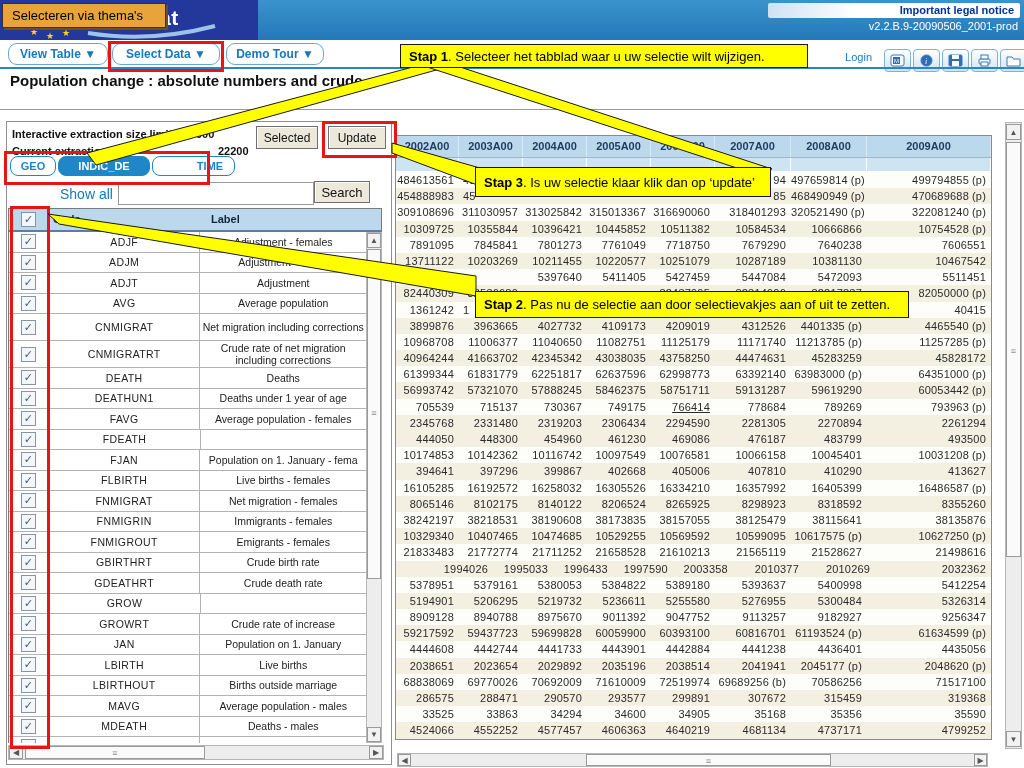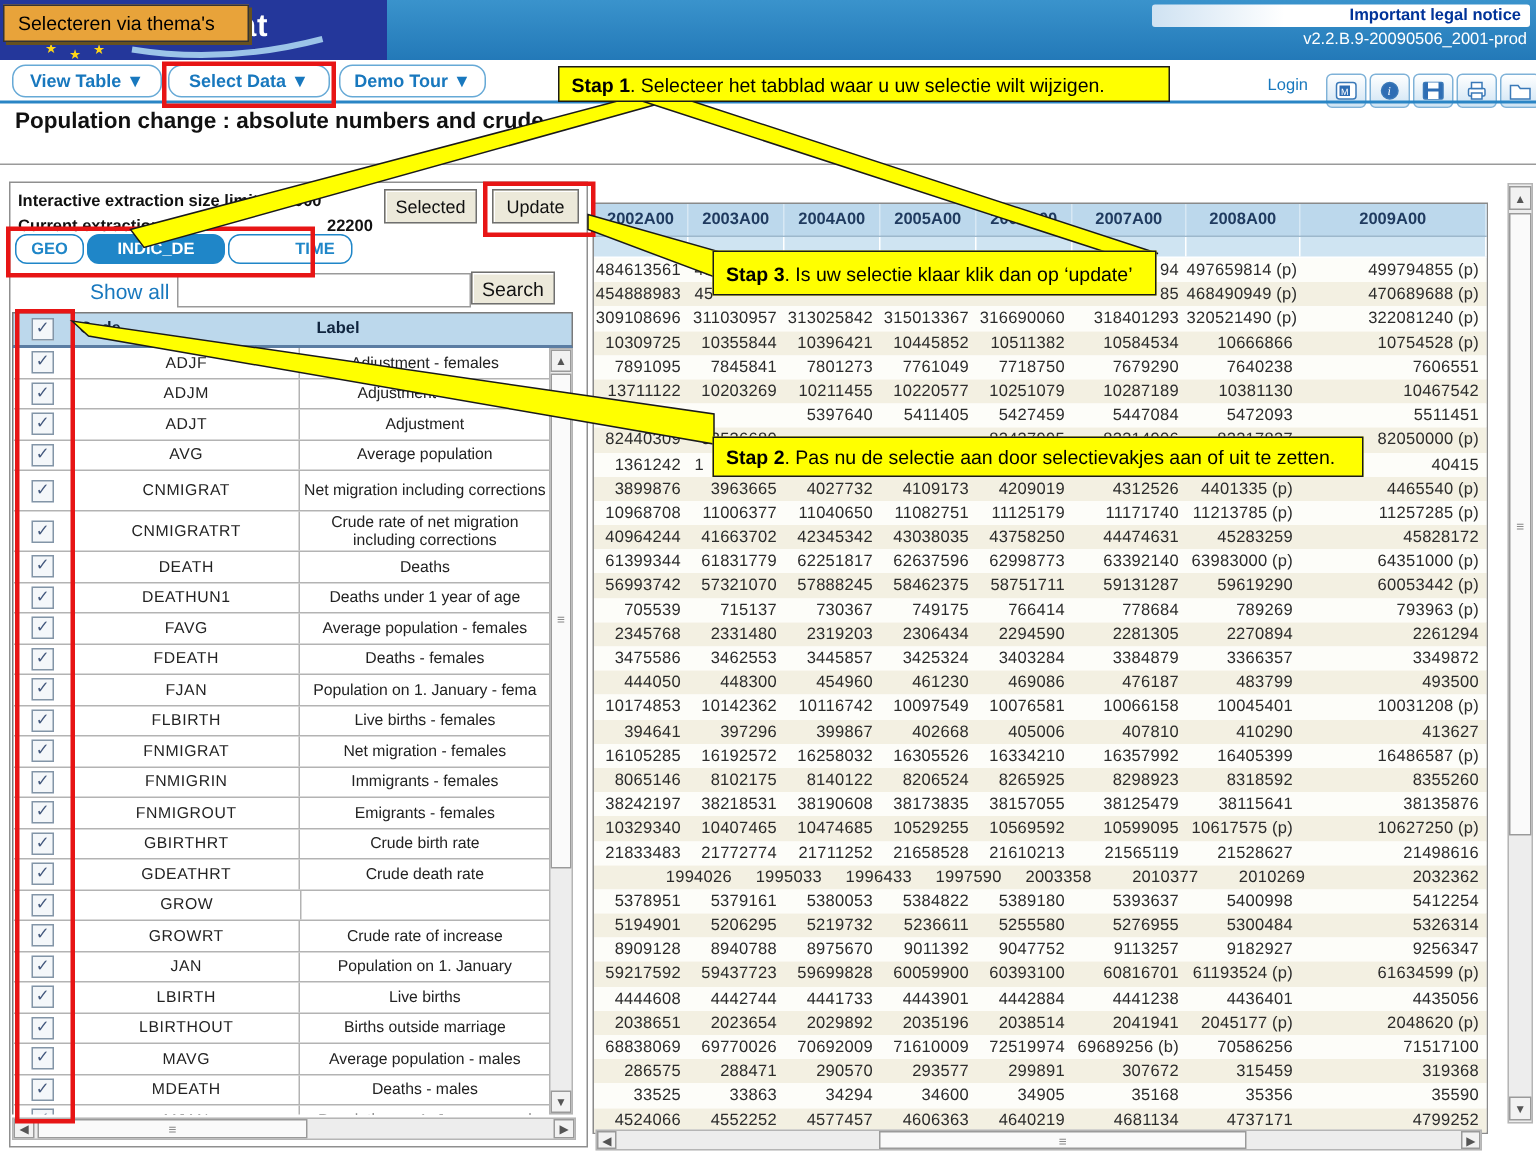--- a/index.html
+++ b/index.html
@@ -229,21 +229,20 @@
         <span class="cbx">✓</span>
       </div>
       <div class="lcode">FAVG</div>
       <div class="llabel">Average population - females</div>
     </div>
     <div class="lrow" style="height: 20.5px;">
       <div class="lcb">
         <span class="cbx">✓</span>
       </div>
       <div class="lcode">FDEATH</div>
-      <div class="llabel">Deaths - females</div>
     </div>
     <div class="lrow" style="height: 20.5px;">
       <div class="lcb">
         <span class="cbx">✓</span>
       </div>
       <div class="lcode">FJAN</div>
       <div class="llabel">Population on 1. January - fema</div>
     </div>
     <div class="lrow" style="height: 20.5px;">
       <div class="lcb">
@@ -520,45 +519,35 @@
         <div class="dcell" style="width: 64px;">58751711</div>
         <div class="dcell" style="width: 76px;">59131287</div>
         <div class="dcell" style="width: 76px;">59619290</div>
         <div class="dcell" style="width: 124px;"><span class="v">60053442</span><span class="flag">(p)</span></div>
       </div>
       <div class="drow white">
         <div class="dcell" style="width: 63px;">705539</div>
         <div class="dcell" style="width: 64px;">715137</div>
         <div class="dcell" style="width: 64px;">730367</div>
         <div class="dcell" style="width: 64px;">749175</div>
-        <div class="dcell" style="width: 64px;">766414</div>
+        <div class="dcell" style="width: 64px; text-decoration: underline;">766414</div>
         <div class="dcell" style="width: 76px;">778684</div>
         <div class="dcell" style="width: 76px;">789269</div>
         <div class="dcell" style="width: 124px;"><span class="v">793963</span><span class="flag">(p)</span></div>
       </div>
       <div class="drow beige">
         <div class="dcell" style="width: 63px;">2345768</div>
         <div class="dcell" style="width: 64px;">2331480</div>
         <div class="dcell" style="width: 64px;">2319203</div>
         <div class="dcell" style="width: 64px;">2306434</div>
         <div class="dcell" style="width: 64px;">2294590</div>
         <div class="dcell" style="width: 76px;">2281305</div>
         <div class="dcell" style="width: 76px;">2270894</div>
         <div class="dcell" style="width: 124px;">2261294</div>
       </div>
-      <div class="drow white">
-        <div class="dcell" style="width: 63px;">3475586</div>
-        <div class="dcell" style="width: 64px;">3462553</div>
-        <div class="dcell" style="width: 64px;">3445857</div>
-        <div class="dcell" style="width: 64px;">3425324</div>
-        <div class="dcell" style="width: 64px;">3403284</div>
-        <div class="dcell" style="width: 76px;">3384879</div>
-        <div class="dcell" style="width: 76px;">3366357</div>
-        <div class="dcell" style="width: 124px;">3349872</div>
-      </div>
       <div class="drow beige">
         <div class="dcell" style="width: 63px;">444050</div>
         <div class="dcell" style="width: 64px;">448300</div>
         <div class="dcell" style="width: 64px;">454960</div>
         <div class="dcell" style="width: 64px;">461230</div>
         <div class="dcell" style="width: 64px;">469086</div>
         <div class="dcell" style="width: 76px;">476187</div>
         <div class="dcell" style="width: 76px;">483799</div>
         <div class="dcell" style="width: 124px;">493500</div>
       </div>
@@ -770,21 +759,21 @@
 
   <polygon points="413,67 447,67 96,165 87,153" fill="#FFFF00" stroke="#1a1a1a" stroke-width="1"></polygon>
 
   <polygon points="427,67 460,67 772,169 740,169" fill="#FFFF00" stroke="#1a1a1a" stroke-width="1"></polygon>
 
   <polygon points="392,143 392,153 480,186 480,168" fill="#FFFF00" stroke="#1a1a1a" stroke-width="1"></polygon>
 
   <polygon points="48,214 59,224 476,296 476,276" fill="#FFFF00" stroke="#1a1a1a" stroke-width="1"></polygon>
 </svg>
 
-<div class="callout" style="left:372px;top:44px;width:408px;height:24px;">
+<div class="callout" style="left:400px;top:44px;width:408px;height:24px;">
   <span><b>Stap 1</b><span>. Selecteer het tabblad waar u uw selectie wilt wijzigen.</span></span>
 </div>
 <div class="callout" style="left:475px;top:167px;width:296px;height:30px;">
   <span><b>Stap 3</b><span>. Is uw selectie klaar klik dan op ‘update’</span></span>
 </div>
 <div class="callout" style="left:475px;top:291px;width:434px;height:27px;">
   <span><b>Stap 2</b><span>. Pas nu de selectie aan door selectievakjes aan of uit te zetten.</span></span>
 </div>
 
 <div class="abs" id="themebox">Selecteren via thema's</div>

